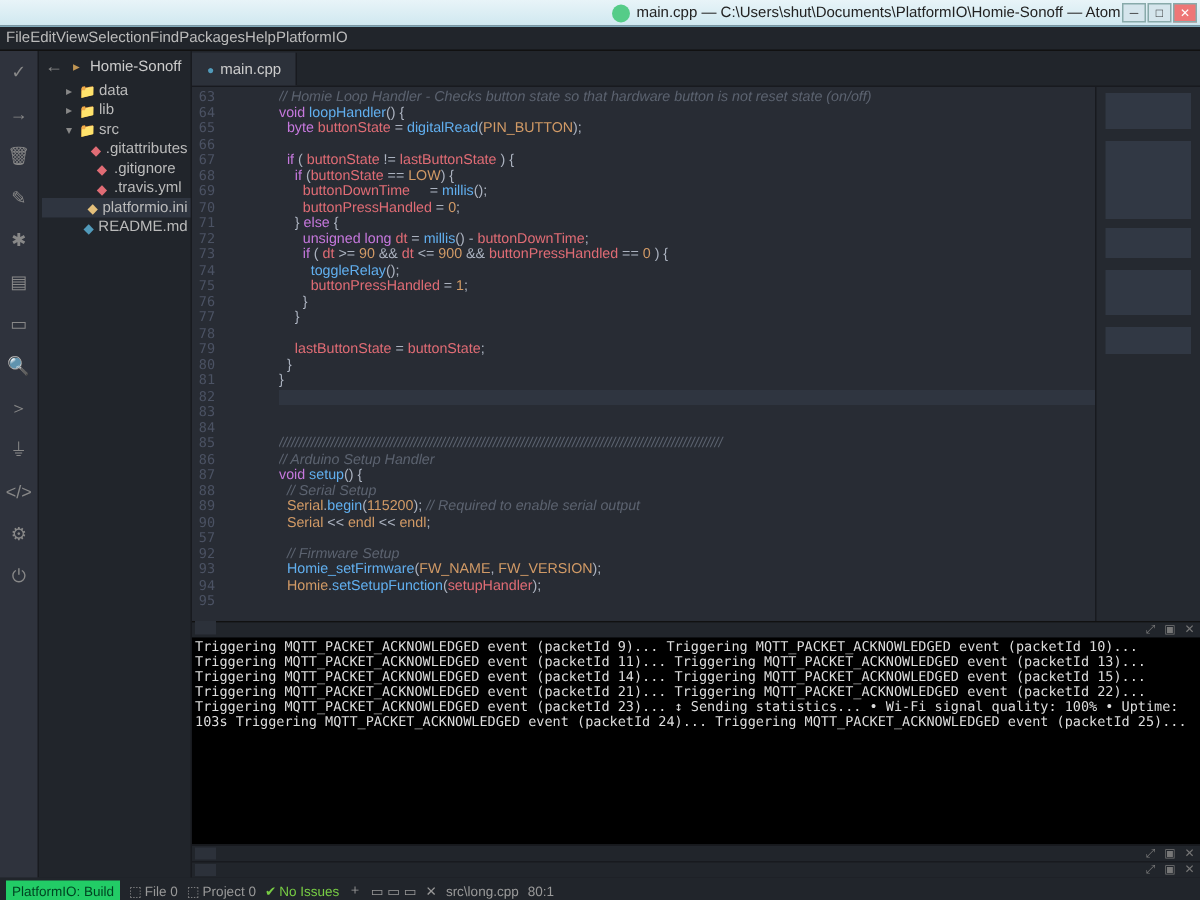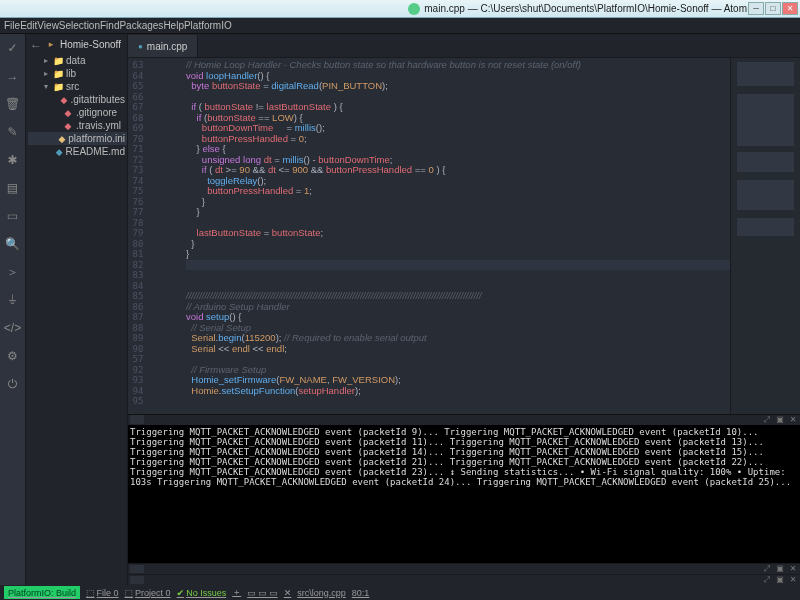--- a/index.html
+++ b/index.html
@@ -50,21 +50,21 @@
   
   .panel-area{ background:#1a1d23; border-top:1px solid #111; display:flex; flex-direction:column;}
   .panel-hdr{ height:10px; background:#21252b; display:flex; justify-content:space-between; align-items:center; padding:0 2px;}
   .panel-hdr-left .ptab{ width:14px; height:9px; background:#2c313a; margin-right:3px; display:inline-block;}
   .panel-ctrl{ display:flex; gap:3px; font-size:8px; color:#777;}
   .panel-ctrl span{ width:10px; text-align:center;}
   .terminal{ background:#000; color:#ddd; font-family:Consolas,monospace; font-size:9px; line-height:10px; padding:2px 2px 2px 2px; height:138px; overflow:hidden;}
   .collapsed-panel{ height:11px; background:#21252b; display:flex; justify-content:space-between; align-items:center; padding:0 2px; border-top:1px solid #181a1f;}
   .collapsed-panel .ptab{ width:14px; height:8px; background:#2c313a;}
   
-  .statusbar{ height:15px; background:#21252b; display:flex; align-items:center; justify-content:space-between; font-size:9px; color:#999; padding:0 4px;text-decoration:underline;}
+  .statusbar{ height:15px; background:#21252b; display:flex; align-items:flex-end; justify-content:space-between; font-size:9px; color:#999; padding:0 4px;}
   .status-left, .status-right{ display:flex; align-items:center; gap:6px;}
   .sl-item{ display:flex; align-items:center; gap:2px;}
   .sl-build{ background:#2c6; color:#042; padding:0 4px; height:13px; display:flex; align-items:center; font-size:9px;}
   .sl-green{ color:#7c4;}
   .sl-orange{ color:#d19a66;}
   .sl-blue{ color:#5af;}
 </style>
 </head>
 <body>
 

